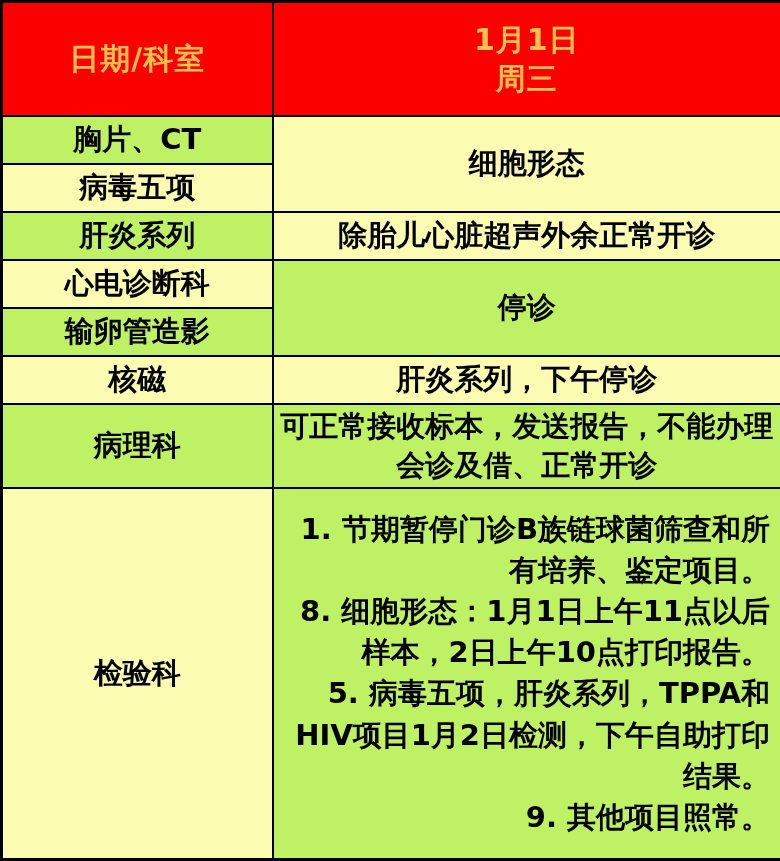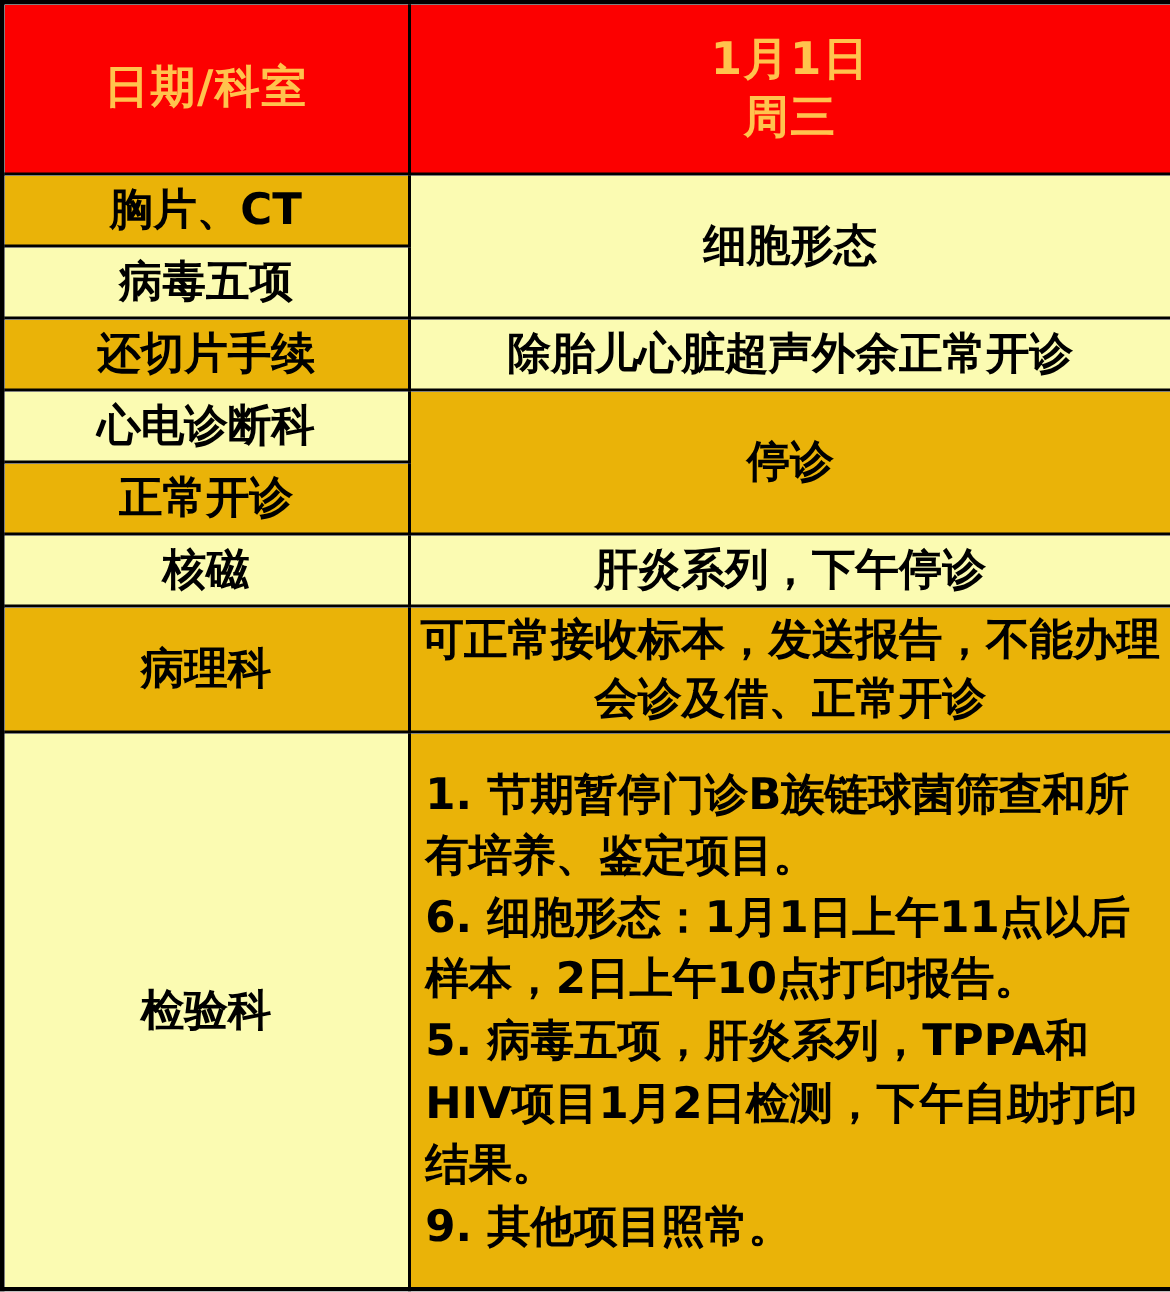--- a/index.html
+++ b/index.html
@@ -35,24 +35,24 @@
   tr.header-row { height: 114px; }
   tr.header-row th {
     background: #fc0000;
     color: #ffc34d;
     font-size: 30px;
     letter-spacing: 1px;
   }
   .hdr-line { line-height: 1.3; }
   tr.r-small { height: 48px; }
   tr.r-pathology { height: 73px; }
-  td.cell-white { background: #eab308; }
+  td.cell-white { background: #bef264; }
   td.cell-yellow { background: #fbfbb2; }
   td.lab-cell {
-    text-align: left;
+    text-align: right;
     padding: 10px 10px;
     line-height: 1.42;
   }
   .lab-item { margin: 0; }
 </style>
 </head>
 <body>
 
 <table class="schedule">
   <colgroup>
@@ -74,46 +74,46 @@
   <tr class="r-small">
     <td class="cell-white">胸片、CT</td>
     <td class="cell-yellow" rowspan="2">细胞形态</td>
   </tr>
 
   <tr class="r-small">
     <td class="cell-yellow">病毒五项</td>
   </tr>
 
   <tr class="r-small">
-    <td class="cell-white">还切片手续</td>
+    <td class="cell-white">肝炎系列</td>
     <td class="cell-yellow">除胎儿心脏超声外余正常开诊</td>
   </tr>
 
   <tr class="r-small">
     <td class="cell-yellow">心电诊断科</td>
     <td class="cell-white" rowspan="2">停诊</td>
   </tr>
 
   <tr class="r-small">
-    <td class="cell-white">正常开诊</td>
+    <td class="cell-white">输卵管造影</td>
   </tr>
 
   <tr class="r-small">
     <td class="cell-yellow">核磁</td>
     <td class="cell-yellow">肝炎系列，下午停诊</td>
   </tr>
 
   <tr class="r-pathology">
     <td class="cell-white">病理科</td>
     <td class="cell-white">可正常接收标本，发送报告，不能办理会诊及借、正常开诊</td>
   </tr>
 
   <tr>
     <td class="cell-yellow">检验科</td>
     <td class="cell-white lab-cell">
       <div class="lab-item">1. 节期暂停门诊B族链球菌筛查和所有培养、鉴定项目。</div>
-      <div class="lab-item">6. 细胞形态：1月1日上午11点以后样本，2日上午10点打印报告。</div>
+      <div class="lab-item">8. 细胞形态：1月1日上午11点以后样本，2日上午10点打印报告。</div>
       <div class="lab-item">5. 病毒五项，肝炎系列，TPPA和HIV项目1月2日检测，下午自助打印结果。</div>
       <div class="lab-item">9. 其他项目照常。</div>
     </td>
   </tr>
 </tbody>
   </table>
 
 </body></html>

